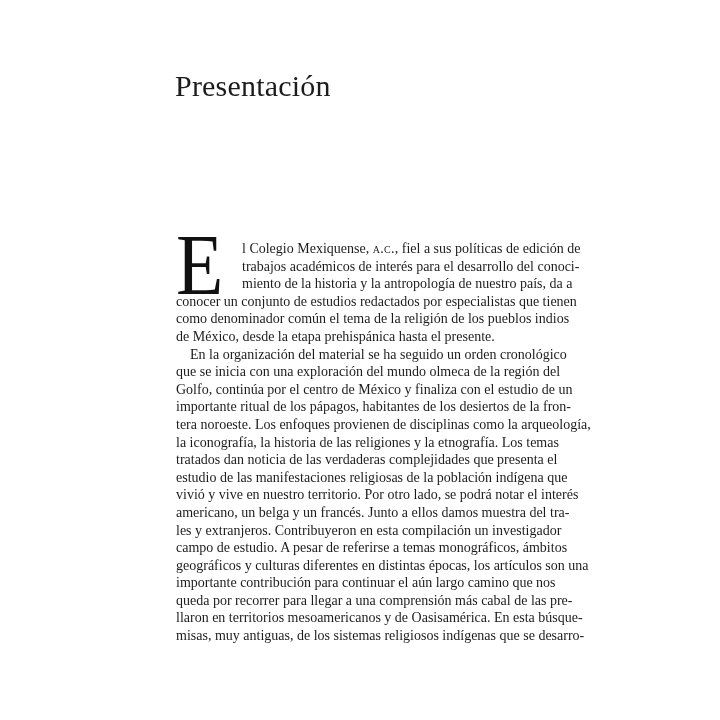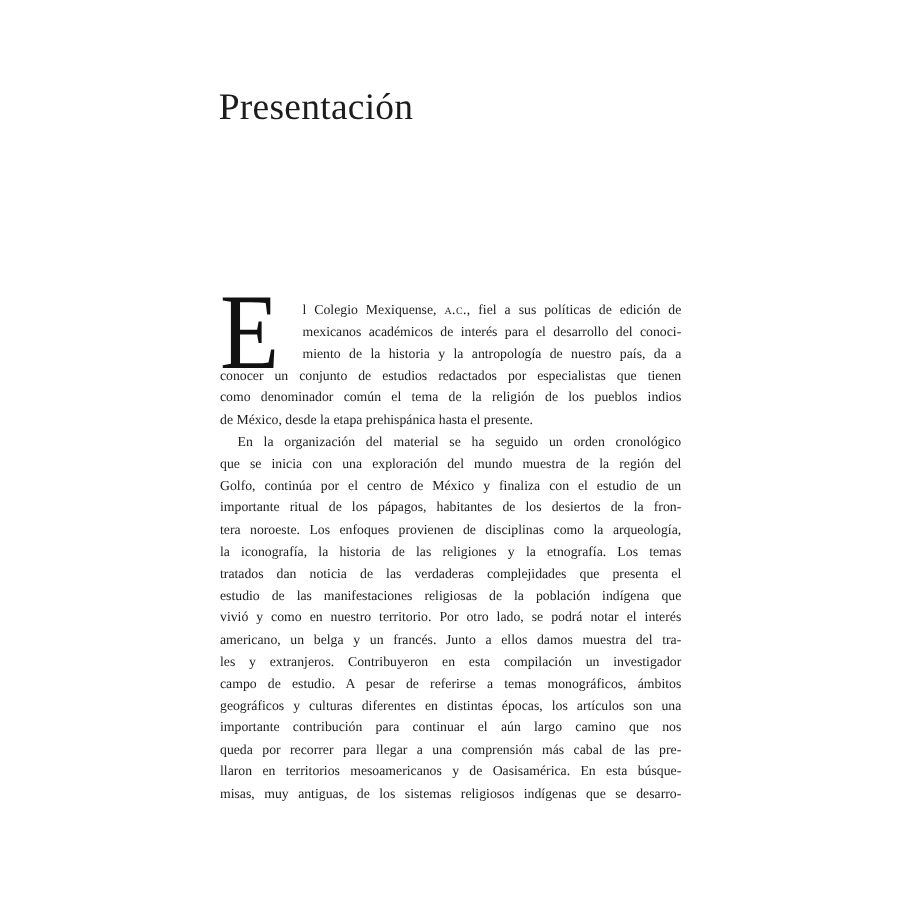--- a/index.html
+++ b/index.html
@@ -31,21 +31,21 @@
       letter-spacing: 0.2px;
       color: #1c1c1c;
       margin: 0;
       line-height: 36px;
     }
     .body-text {
       position: absolute;
       left: 176px;
       top: 240px;
       width: 369px;
-      font-size: 11px;
+      font-size: 14px;
       line-height: 17.6px;
       color: #1c1c1c;
     }
     .line {
       display: block;
       white-space: nowrap;
       text-align: justify;
       text-align-last: justify;
       height: 17.6px;
     }
@@ -83,37 +83,37 @@
 <div class="page">
 
   <h1 class="title">Presentación</h1>
 
   <div class="dropcap">E</div>
 
   <div class="body-text">
 
     <div>
       <span class="line indent-drop"><span>l Colegio Mexiquense, </span><span class="smallcaps">a.c.</span><span>, fiel a sus políticas de edición de</span></span>
-      <span class="line indent-drop">mexicanos académicos de interés para el desarrollo del conoci-</span>
+      <span class="line indent-drop">trabajos académicos de interés para el desarrollo del conoci-</span>
       <span class="line indent-drop">miento de la historia y la antropología de nuestro país, da a</span>
       <span class="line">conocer un conjunto de estudios redactados por especialistas que tienen</span>
       <span class="line">como denominador común el tema de la religión de los pueblos indios</span>
       <span class="line last">de México, desde la etapa prehispánica hasta el presente.</span>
     </div>
 
     <div>
       <span class="line indent-para">En la organización del material se ha seguido un orden cronológico</span>
-      <span class="line">que se inicia con una exploración del mundo muestra de la región del</span>
+      <span class="line">que se inicia con una exploración del mundo olmeca de la región del</span>
       <span class="line">Golfo, continúa por el centro de México y finaliza con el estudio de un</span>
       <span class="line">importante ritual de los pápagos, habitantes de los desiertos de la fron-</span>
       <span class="line">tera noroeste. Los enfoques provienen de disciplinas como la arqueología,</span>
       <span class="line">la iconografía, la historia de las religiones y la etnografía. Los temas</span>
       <span class="line">tratados dan noticia de las verdaderas complejidades que presenta el</span>
       <span class="line">estudio de las manifestaciones religiosas de la población indígena que</span>
-      <span class="line">vivió y como en nuestro territorio. Por otro lado, se podrá notar el interés</span>
+      <span class="line">vivió y vive en nuestro territorio. Por otro lado, se podrá notar el interés</span>
       <span class="line">americano, un belga y un francés. Junto a ellos damos muestra del tra-</span>
       <span class="line">les y extranjeros. Contribuyeron en esta compilación un investigador</span>
       <span class="line">campo de estudio. A pesar de referirse a temas monográficos, ámbitos</span>
       <span class="line">geográficos y culturas diferentes en distintas épocas, los artículos son una</span>
       <span class="line">importante contribución para continuar el aún largo camino que nos</span>
       <span class="line">queda por recorrer para llegar a una comprensión más cabal de las pre-</span>
       <span class="line">llaron en territorios mesoamericanos y de Oasisamérica. En esta búsque-</span>
       <span class="line">misas, muy antiguas, de los sistemas religiosos indígenas que se desarro-</span>
     </div>
   </div>

